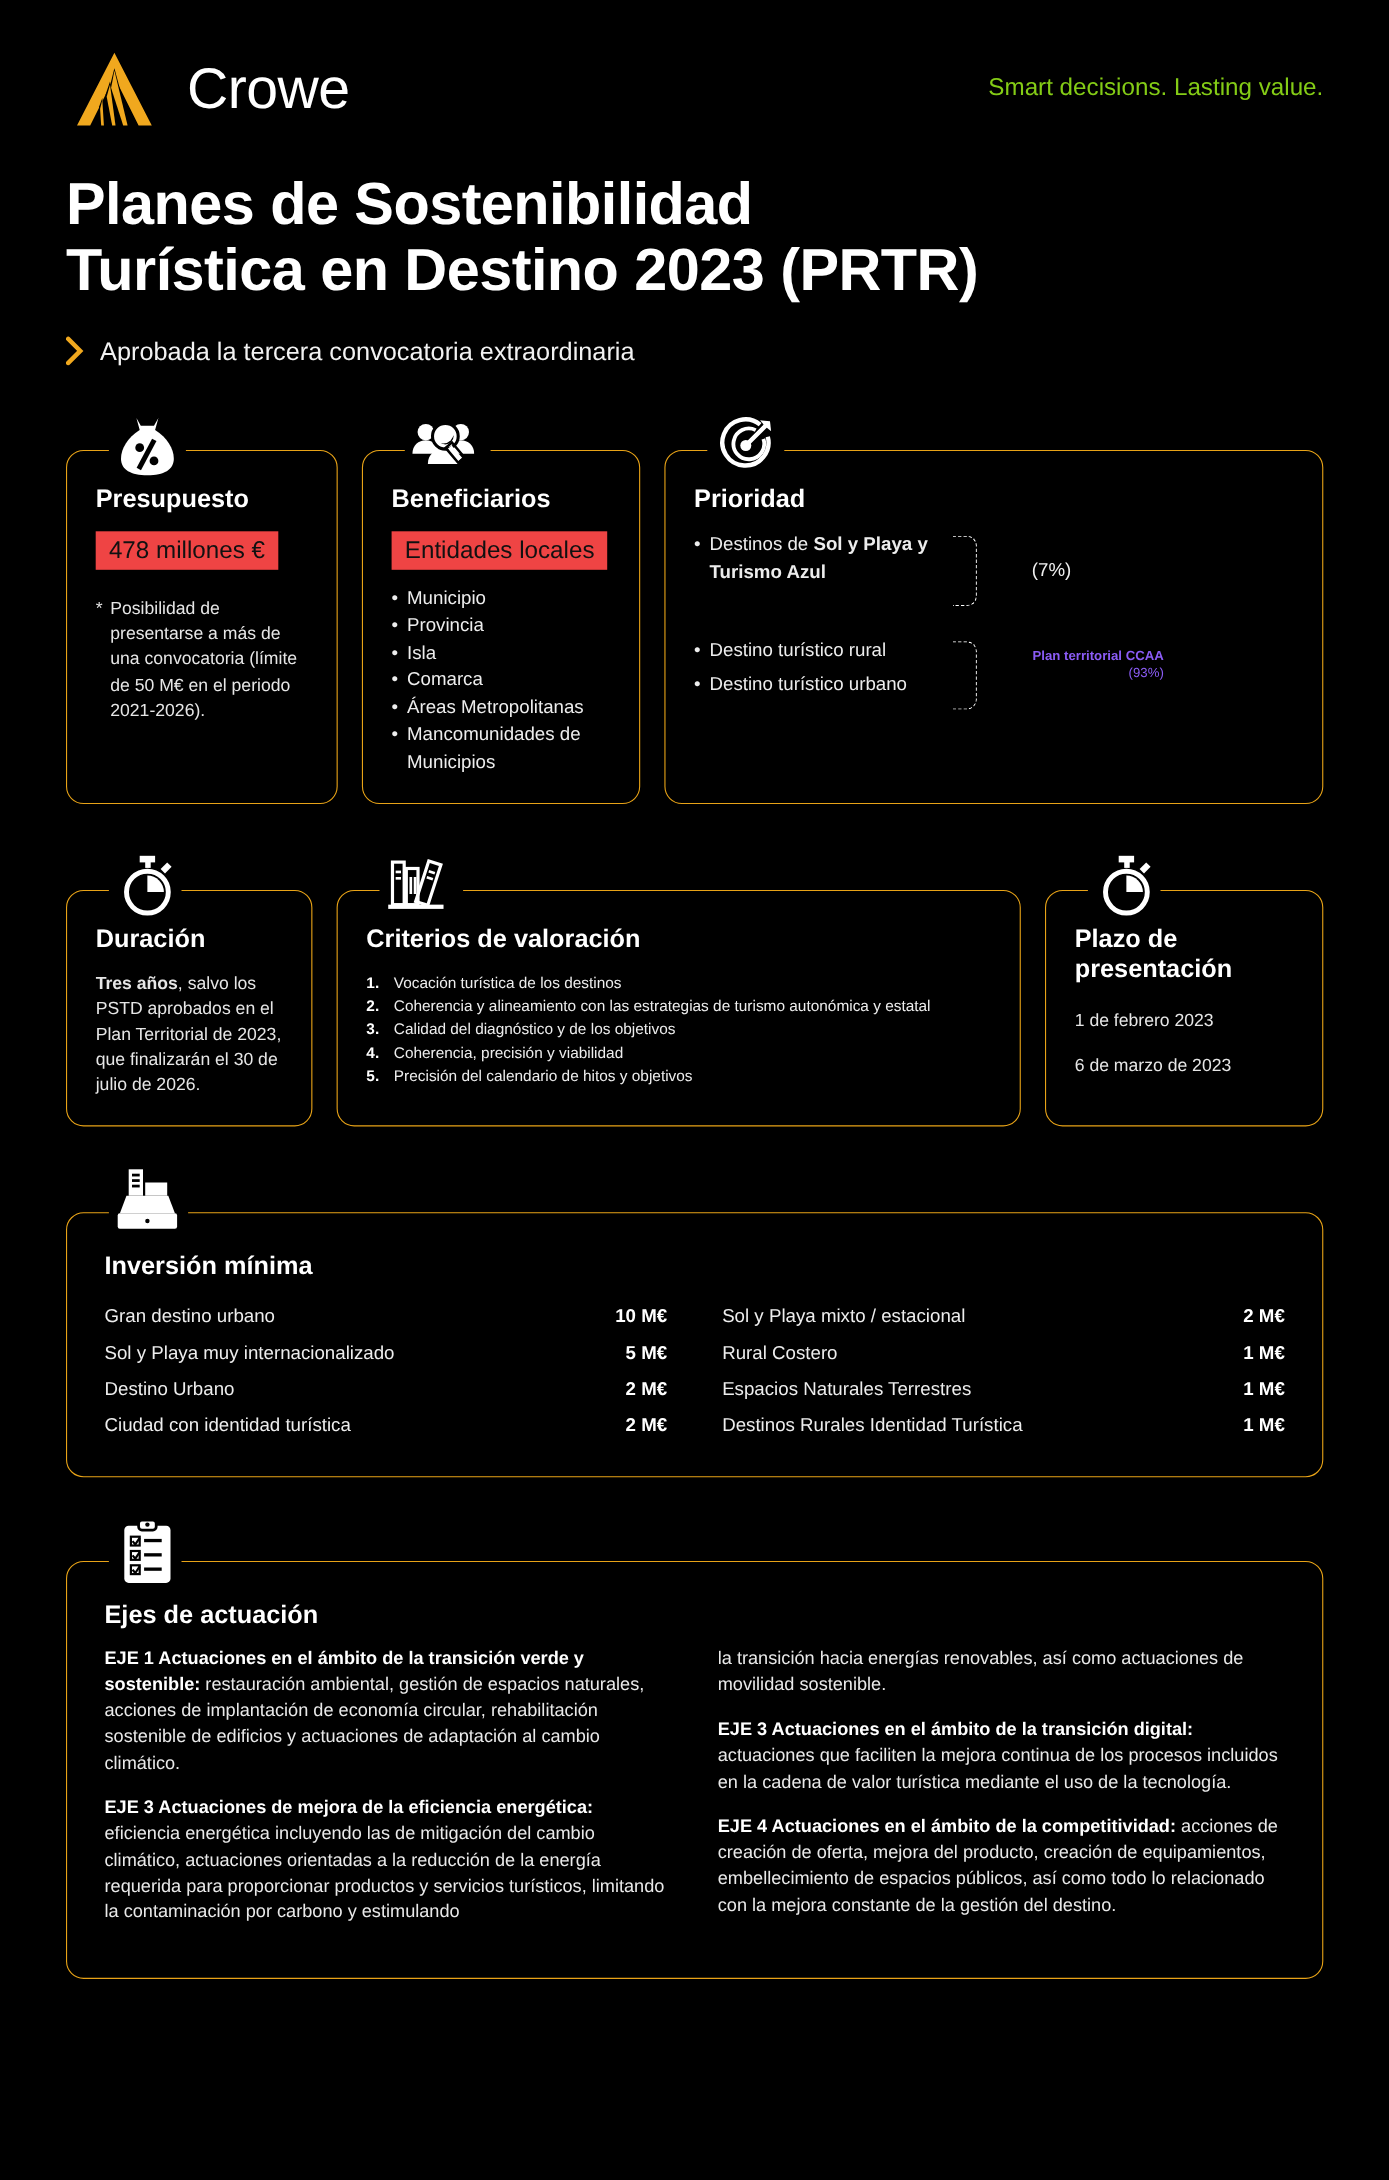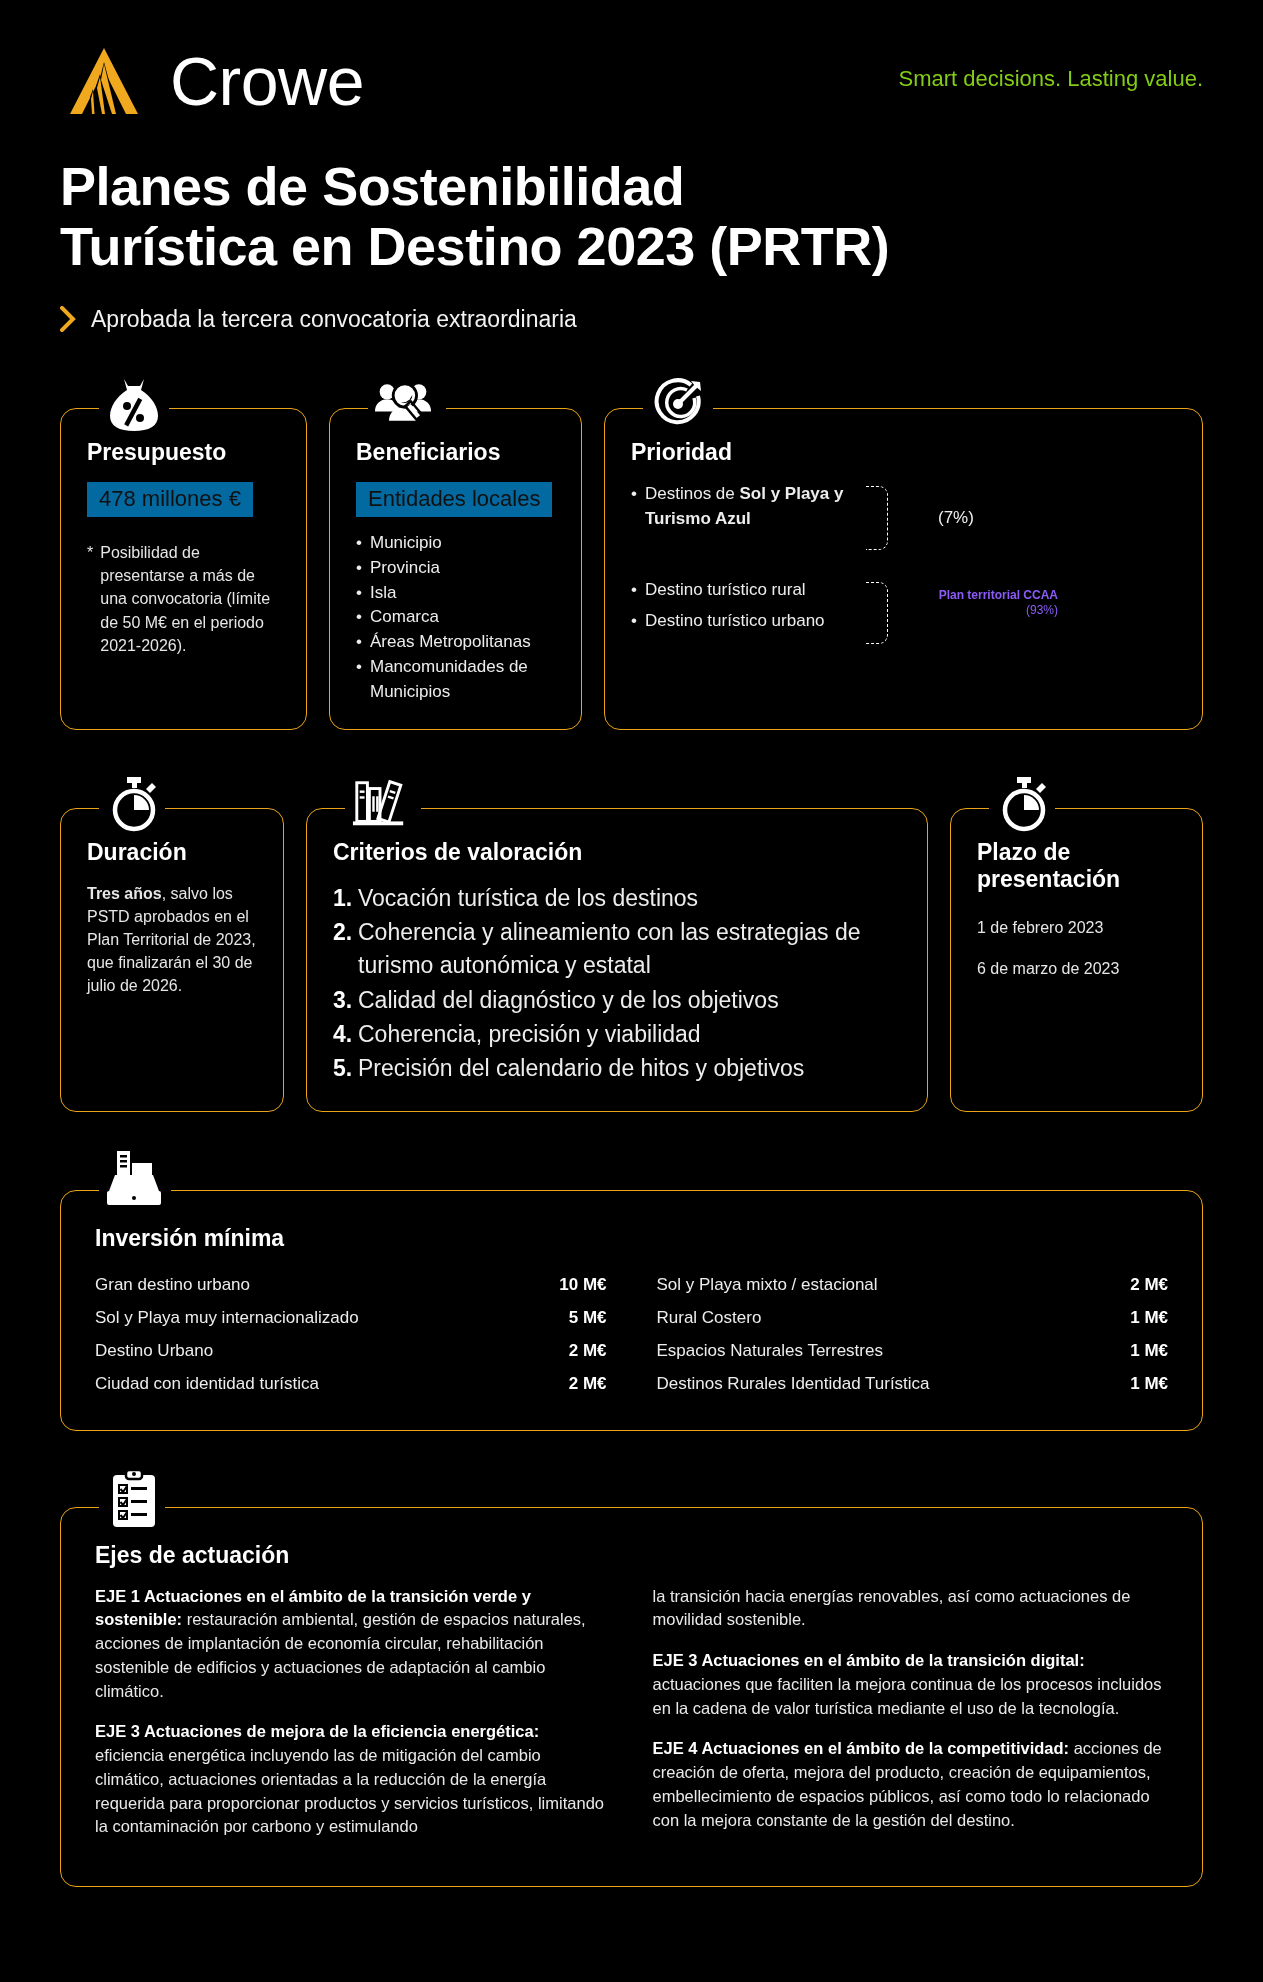--- a/index.html
+++ b/index.html
@@ -8,21 +8,21 @@
     width:1263px; height:1982px;
     font-family:"Liberation Sans", sans-serif;
     color:#fff; overflow:hidden; position:relative;
   }
 
   
   .header { position:relative; padding:44px 60px 0 60px; }
   .logo-row { display:flex; align-items:center; justify-content:space-between; }
   .logo-left { display:flex; align-items:center; gap:22px; }
   .logo-mark { width:88px; height:74px; display:block; }
-  .logo-word { font-size:68px; font-weight:400; letter-spacing:-0.5px; line-height:1;
+  .logo-word { font-size:52px; font-weight:400; letter-spacing:-0.5px; line-height:1;
                font-family:"Liberation Sans", sans-serif; color:#fff; }
   .tagline { font-size:22px; color:#84cc16; font-weight:400; padding-bottom:4px; }
 
   .title-block { margin-top:38px; }
   .title-line { font-size:54px; font-weight:700; line-height:1.12; letter-spacing:-0.5px; color:#fff; }
 
   .subtitle-wrap { display:flex; gap:14px; margin-top:26px; align-items:flex-start; }
   .chev { flex:none; margin-top:3px; }
   .subtitle { font-size:23px; line-height:1.42; color:#f2f2f2; font-weight:400; }
 
@@ -40,34 +40,34 @@
   .card-icon {
     position:absolute; top:-34px; z-index:3;
     width:58px; height:58px;
     display:flex; align-items:center; justify-content:center;
   }
   .card-icon svg { display:block; }
   .card-body { padding:30px 26px 24px 26px; }
   .card-title { font-size:23px; font-weight:700; color:#fff; margin-bottom:16px; }
 
   .pill {
-    display:inline-block; background:#0369a1; color:#111;
+    display:inline-block; background:#ef4444; color:#111;
     font-size:22px; padding:4px 12px 5px 12px; font-weight:400;
   }
 
   .note { font-size:16px; line-height:1.45; color:#e6e6e6; }
   .note .star-hang { display:flex; gap:7px; }
 
   ul.bullets { list-style:none; }
   ul.bullets li { font-size:17px; line-height:1.46; color:#ededed; padding-left:14px; position:relative; }
   ul.bullets li:before { content:"•"; position:absolute; left:0; top:0; }
 
   ol.numlist { list-style:none; counter-reset:c; }
   ol.numlist li {
-    counter-increment:c; font-size:23px; line-height:1.45; color:#ededed;
+    counter-increment:c; font-size:14px; line-height:1.45; color:#ededed;
     padding-left:25px; position:relative; margin-bottom:1px;
   }
   ol.numlist li:before {
     content:counter(c) "."; position:absolute; left:0; top:0;
     font-weight:700; color:#fff;
   }
 
   
   .row1 { display:flex; gap:22px; padding:0 60px; margin-top:72px; align-items:stretch; }
   .row1 .c1 { width:247px; }

